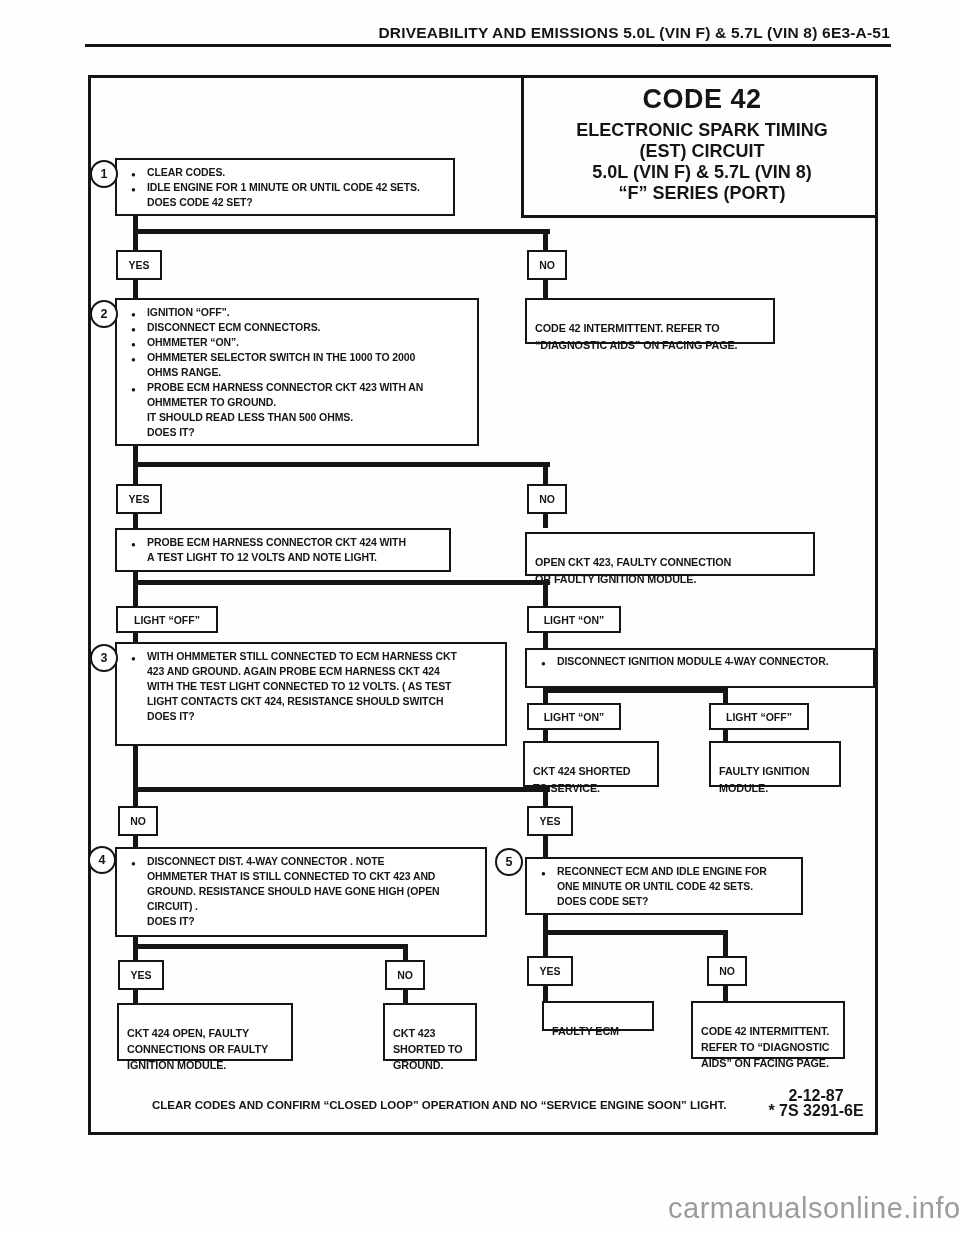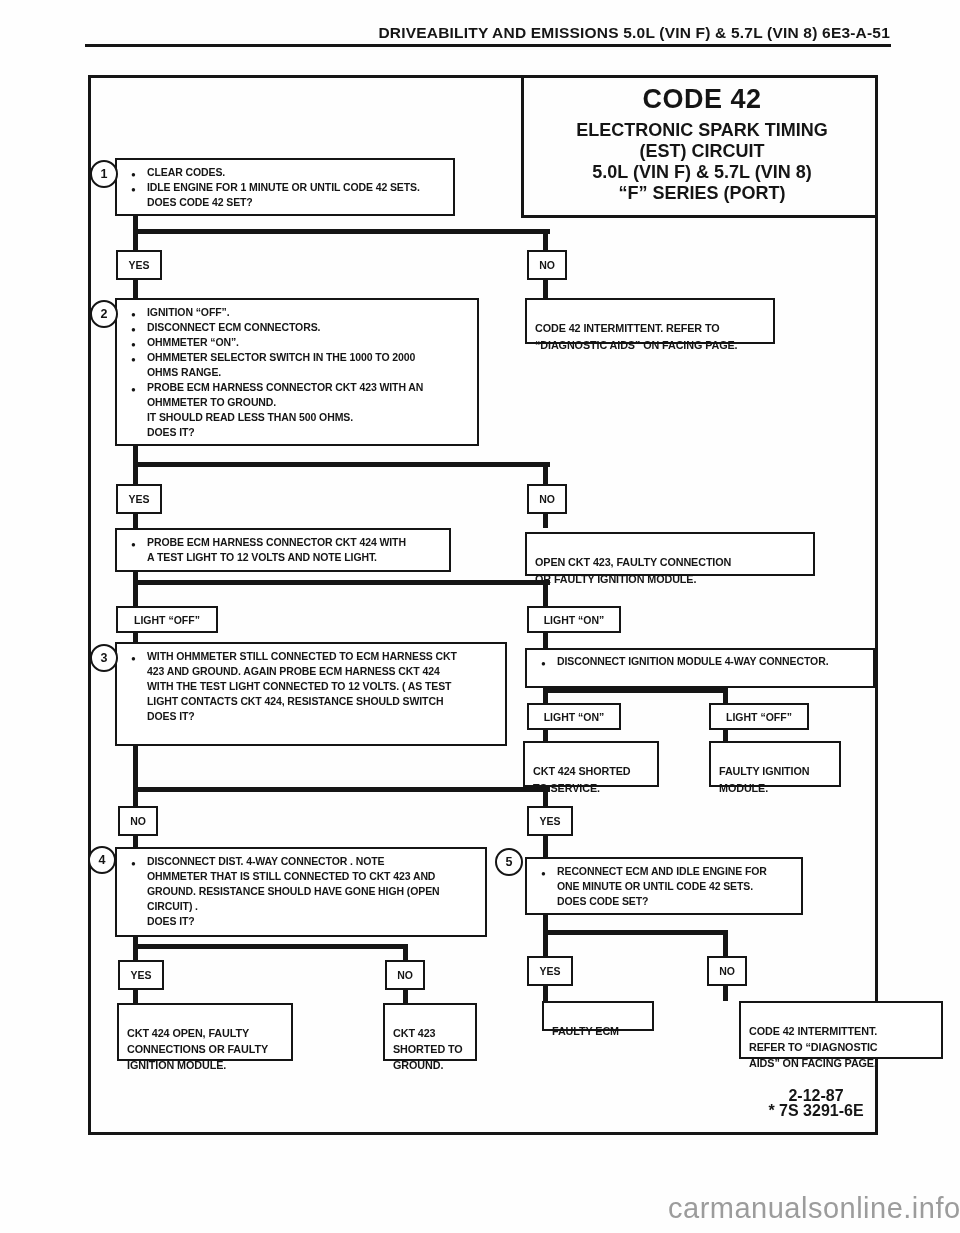--- a/index.html
+++ b/index.html
@@ -183,25 +183,26 @@
       <div class="ln">IGNITION MODULE.</div>
     </div>
   <div class="box res" style="left:383px;top:1003px;width:94px;height:58px;">
       <div class="ln">CKT 423</div>
       <div class="ln">SHORTED TO</div>
       <div class="ln">GROUND.</div>
     </div>
   <div class="box res" style="left:525px;top:1001px;width:112px;height:30px;margin-left:17px;">
       <div class="ln">FAULTY ECM</div>
     </div>
-  <div class="box res" style="left:739px;top:1001px;width:204px;height:58px;">
+  <div class="box res" style="left:691px;top:1001px;width:154px;height:58px;">
       <div class="ln">CODE 42 INTERMITTENT.</div>
       <div class="ln">REFER TO “DIAGNOSTIC</div>
       <div class="ln">AIDS” ON FACING PAGE.</div>
     </div>
 
+  <div class="footer-note">CLEAR CODES AND CONFIRM “CLOSED LOOP” OPERATION AND NO “SERVICE ENGINE SOON” LIGHT.</div>
   <div class="footer-right">
     <div>2-12-87</div>
     <div>* 7S 3291-6E</div>
   </div>
 
   <div class="watermark">carmanualsonline.info</div>
 </div>
 
 </body></html>

